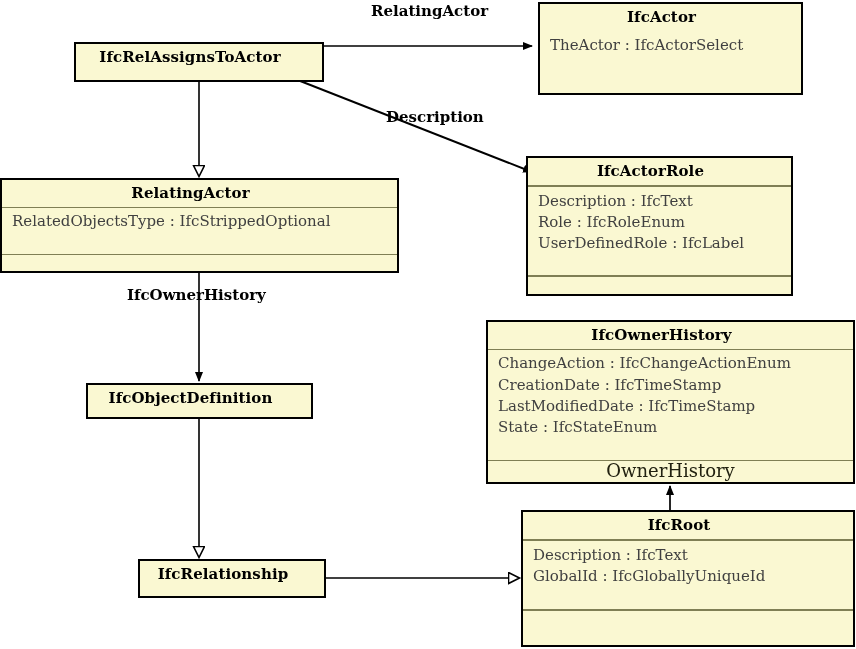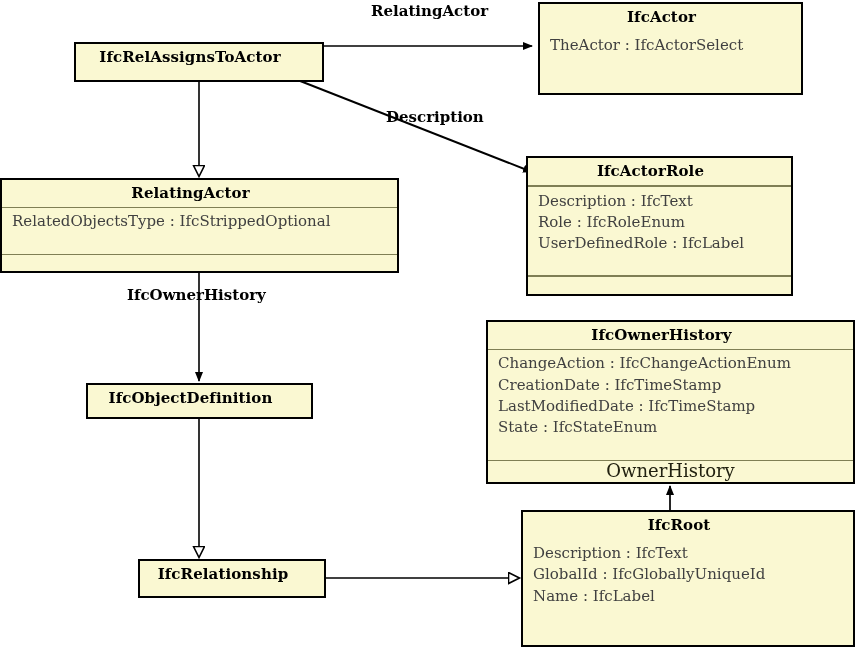--- a/index.html
+++ b/index.html
@@ -179,21 +179,20 @@
   <div class="uml-class" id="box-ifcrelationship">
     <div class="uml-title">IfcRelationship</div>
   </div>
 
   <div class="uml-class" id="box-ifcroot">
     <div class="uml-title">IfcRoot</div>
     <div class="uml-sep"></div>
     <div class="uml-attrs">
       <div class="uml-attr">Description : IfcText</div>
       <div class="uml-attr">GlobalId : IfcGloballyUniqueId</div>
-      <div class="uml-attr">Name : IfcLabel</div>
     </div>
     <div class="uml-sep"></div>
     <div class="uml-empty"></div>
   </div>
 
   <div class="edge-label" id="label-relatingactor">RelatingActor</div>
 
   <div class="edge-label" id="label-actingrole">Description</div>
 
   <div class="edge-label" id="label-relatedobjects">IfcOwnerHistory</div>

